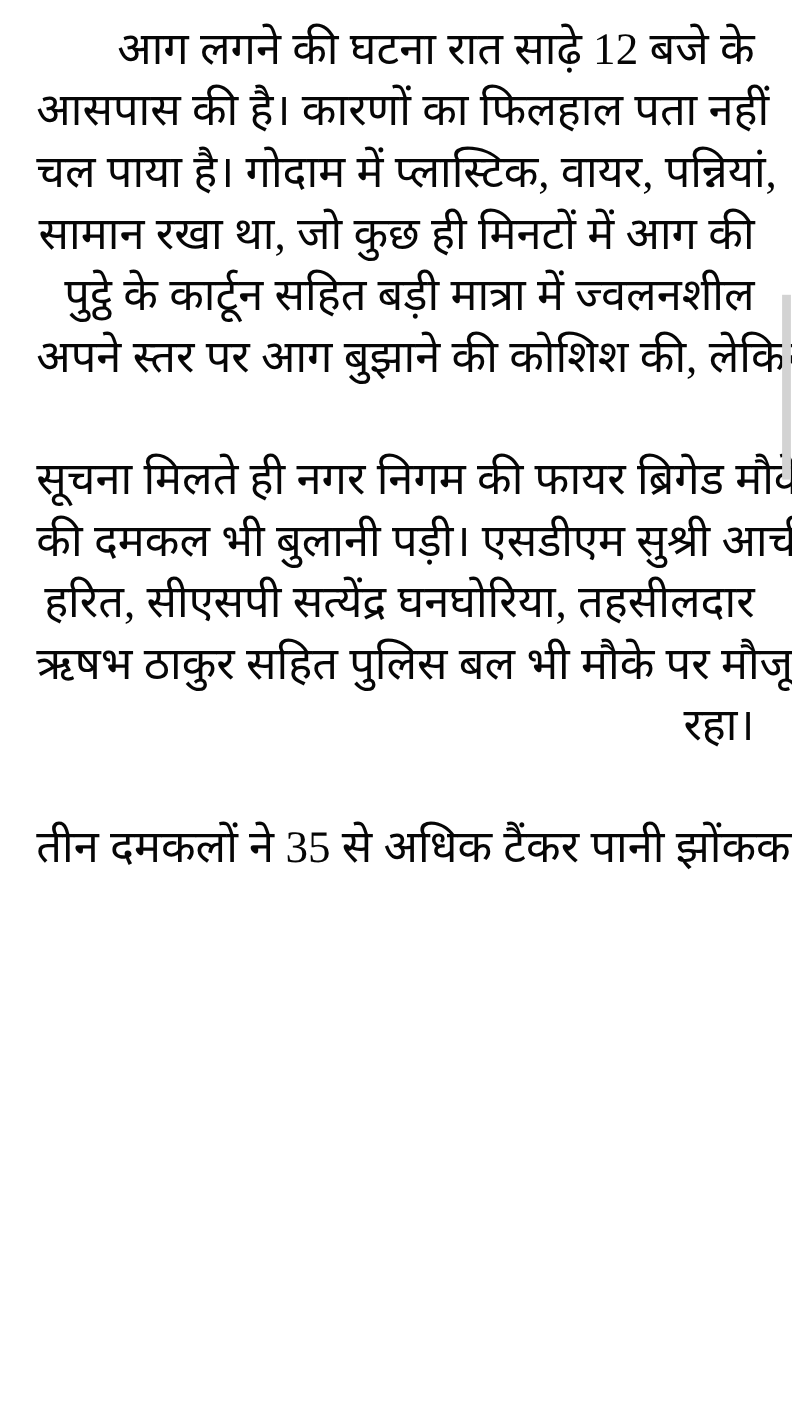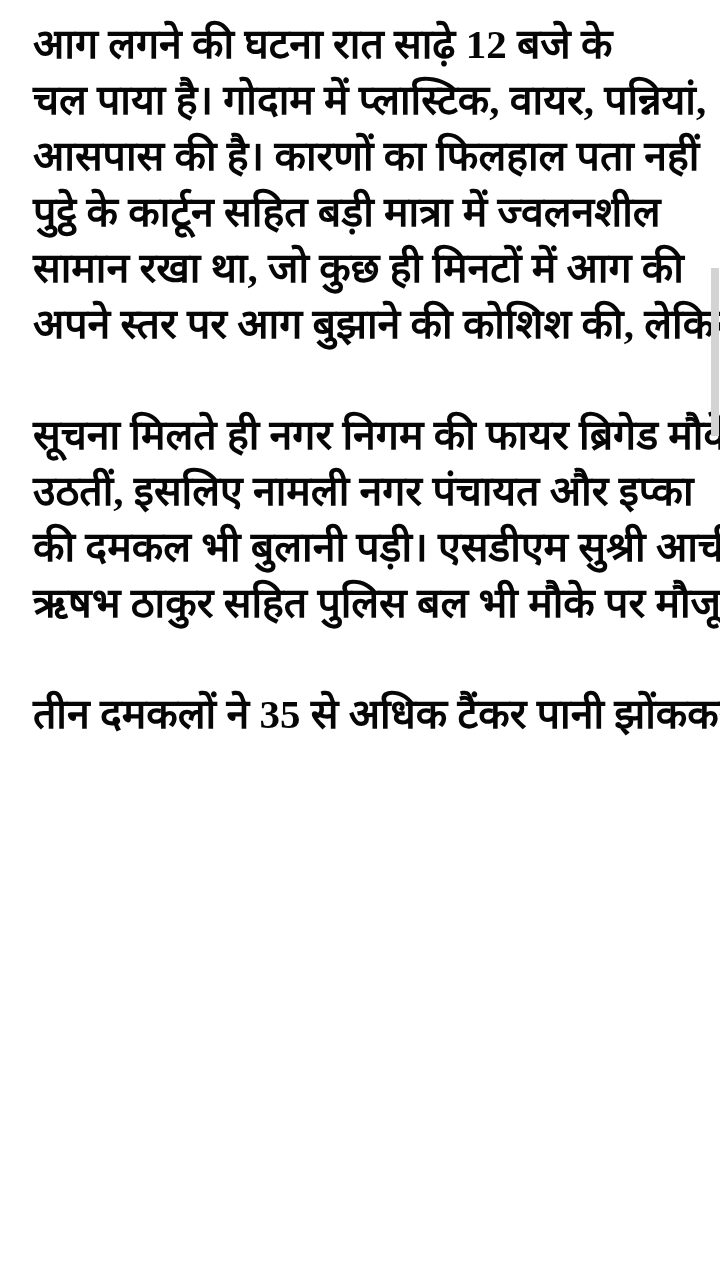--- a/index.html
+++ b/index.html
@@ -22,24 +22,25 @@
   }
   .paragraph {
     margin: 0 0 55px 0;
   }
   .paragraph:last-child {
     margin-bottom: 0;
   }
   .line {
     font-size: 41px;
     line-height: 56px;
-    font-weight: 700;
+    font-weight: 400;
     color: #060606;
     white-space: nowrap;
     letter-spacing: 0px;
+    text-align: right;
   }
   .scrollbar-track {
     position: absolute;
     top: 0;
     right: 0;
     width: 9px;
     height: 1281px;
     background: transparent;
   }
   .scrollbar-thumb {
@@ -51,32 +52,33 @@
     background: #d3d3d3;
   }
 </style>
 </head>
 <body>
 
 <div class="article">
 
   <div class="paragraph">
     <div class="line">आग लगने की घटना रात साढ़े 12 बजे के</div>
+    <div class="line">आसपास की है। कारणों का फिलहाल पता नहीं</div>
     <div class="line">चल पाया है। गोदाम में प्लास्टिक, वायर, पन्नियां,</div>
-    <div class="line">आसपास की है। कारणों का फिलहाल पता नहीं</div>
+    <div class="line">सामान रखा था, जो कुछ ही मिनटों में आग की</div>
     <div class="line">पुट्ठे के कार्टून सहित बड़ी मात्रा में ज्वलनशील</div>
-    <div class="line">सामान रखा था, जो कुछ ही मिनटों में आग की</div>
     <div class="line">अपने स्तर पर आग बुझाने की कोशिश की, लेकिन</div>
   </div>
 
   <div class="paragraph">
     <div class="line">सूचना मिलते ही नगर निगम की फायर ब्रिगेड मौके</div>
-    <div class="line">उठतीं, इसलिए नामली नगर पंचायत और इप्का</div>
     <div class="line">की दमकल भी बुलानी पड़ी। एसडीएम सुश्री आर्ची</div>
+    <div class="line">हरित, सीएसपी सत्येंद्र घनघोरिया, तहसीलदार</div>
     <div class="line">ऋषभ ठाकुर सहित पुलिस बल भी मौके पर मौजूद</div>
+    <div class="line">रहा।</div>
   </div>
 
   <div class="paragraph">
     <div class="line">तीन दमकलों ने 35 से अधिक टैंकर पानी झोंककर</div>
   </div>
 
 </div>
 
 <div class="scrollbar-track">
   <div class="scrollbar-thumb"></div>

